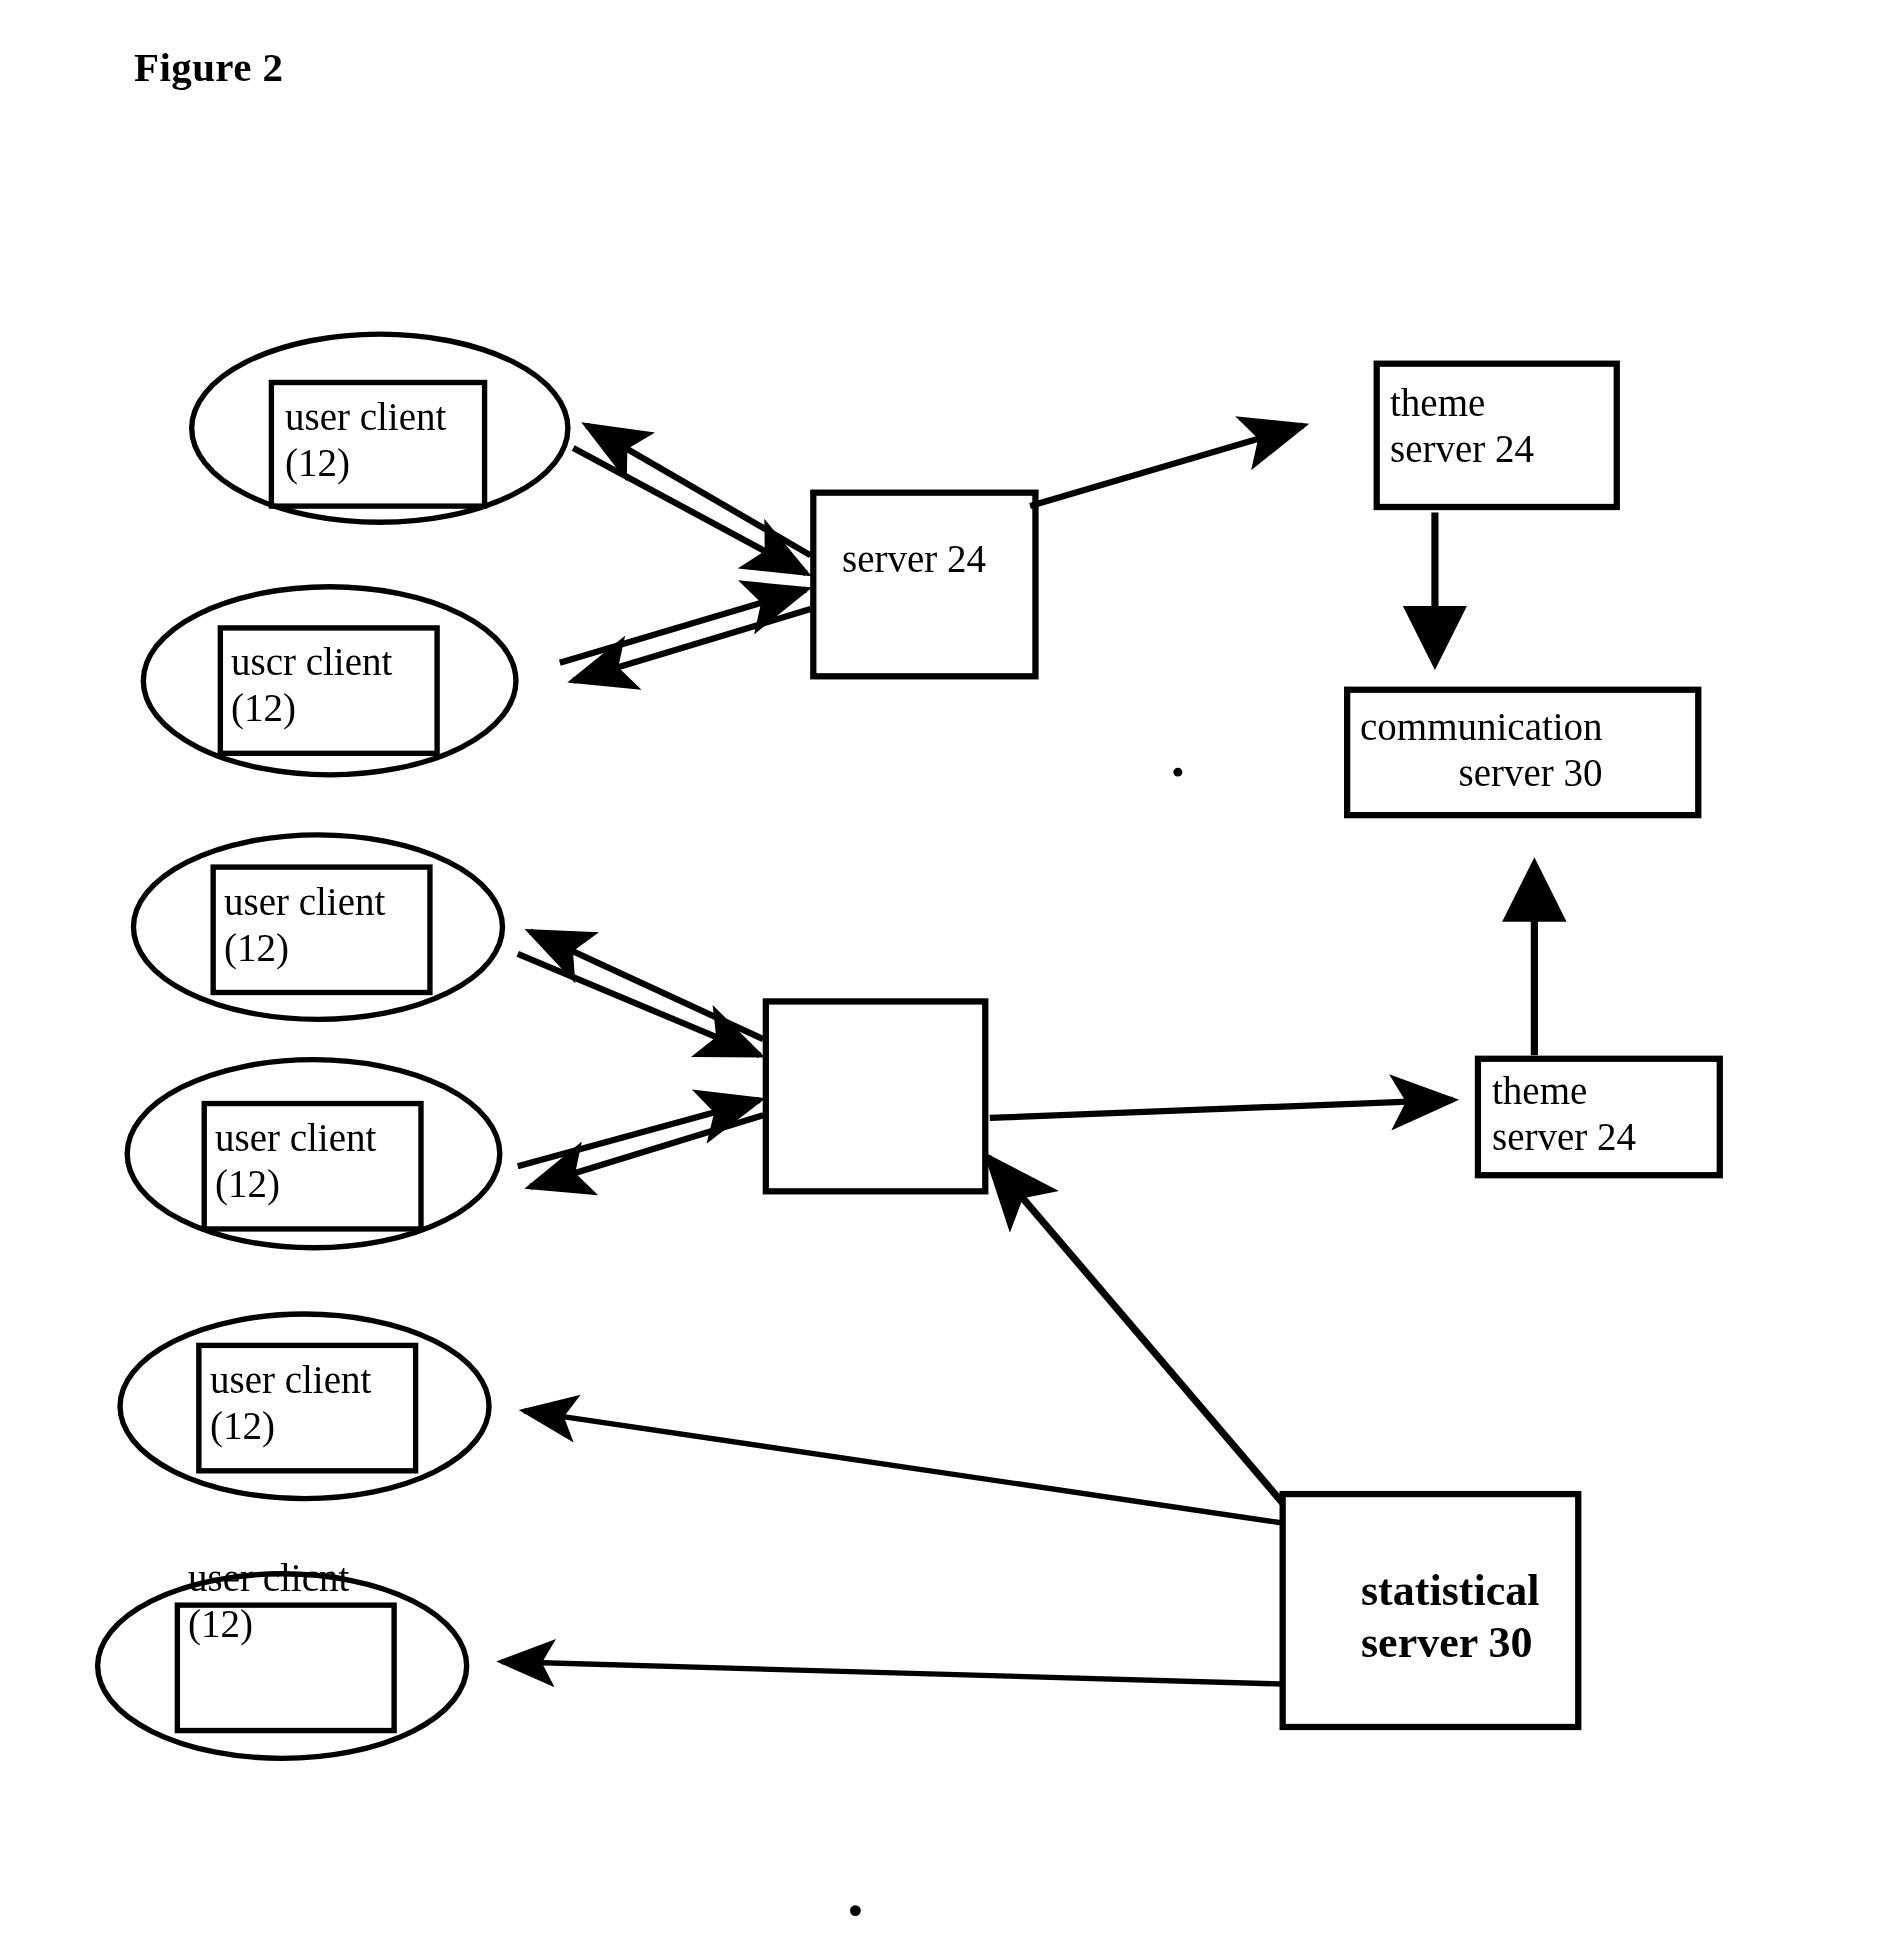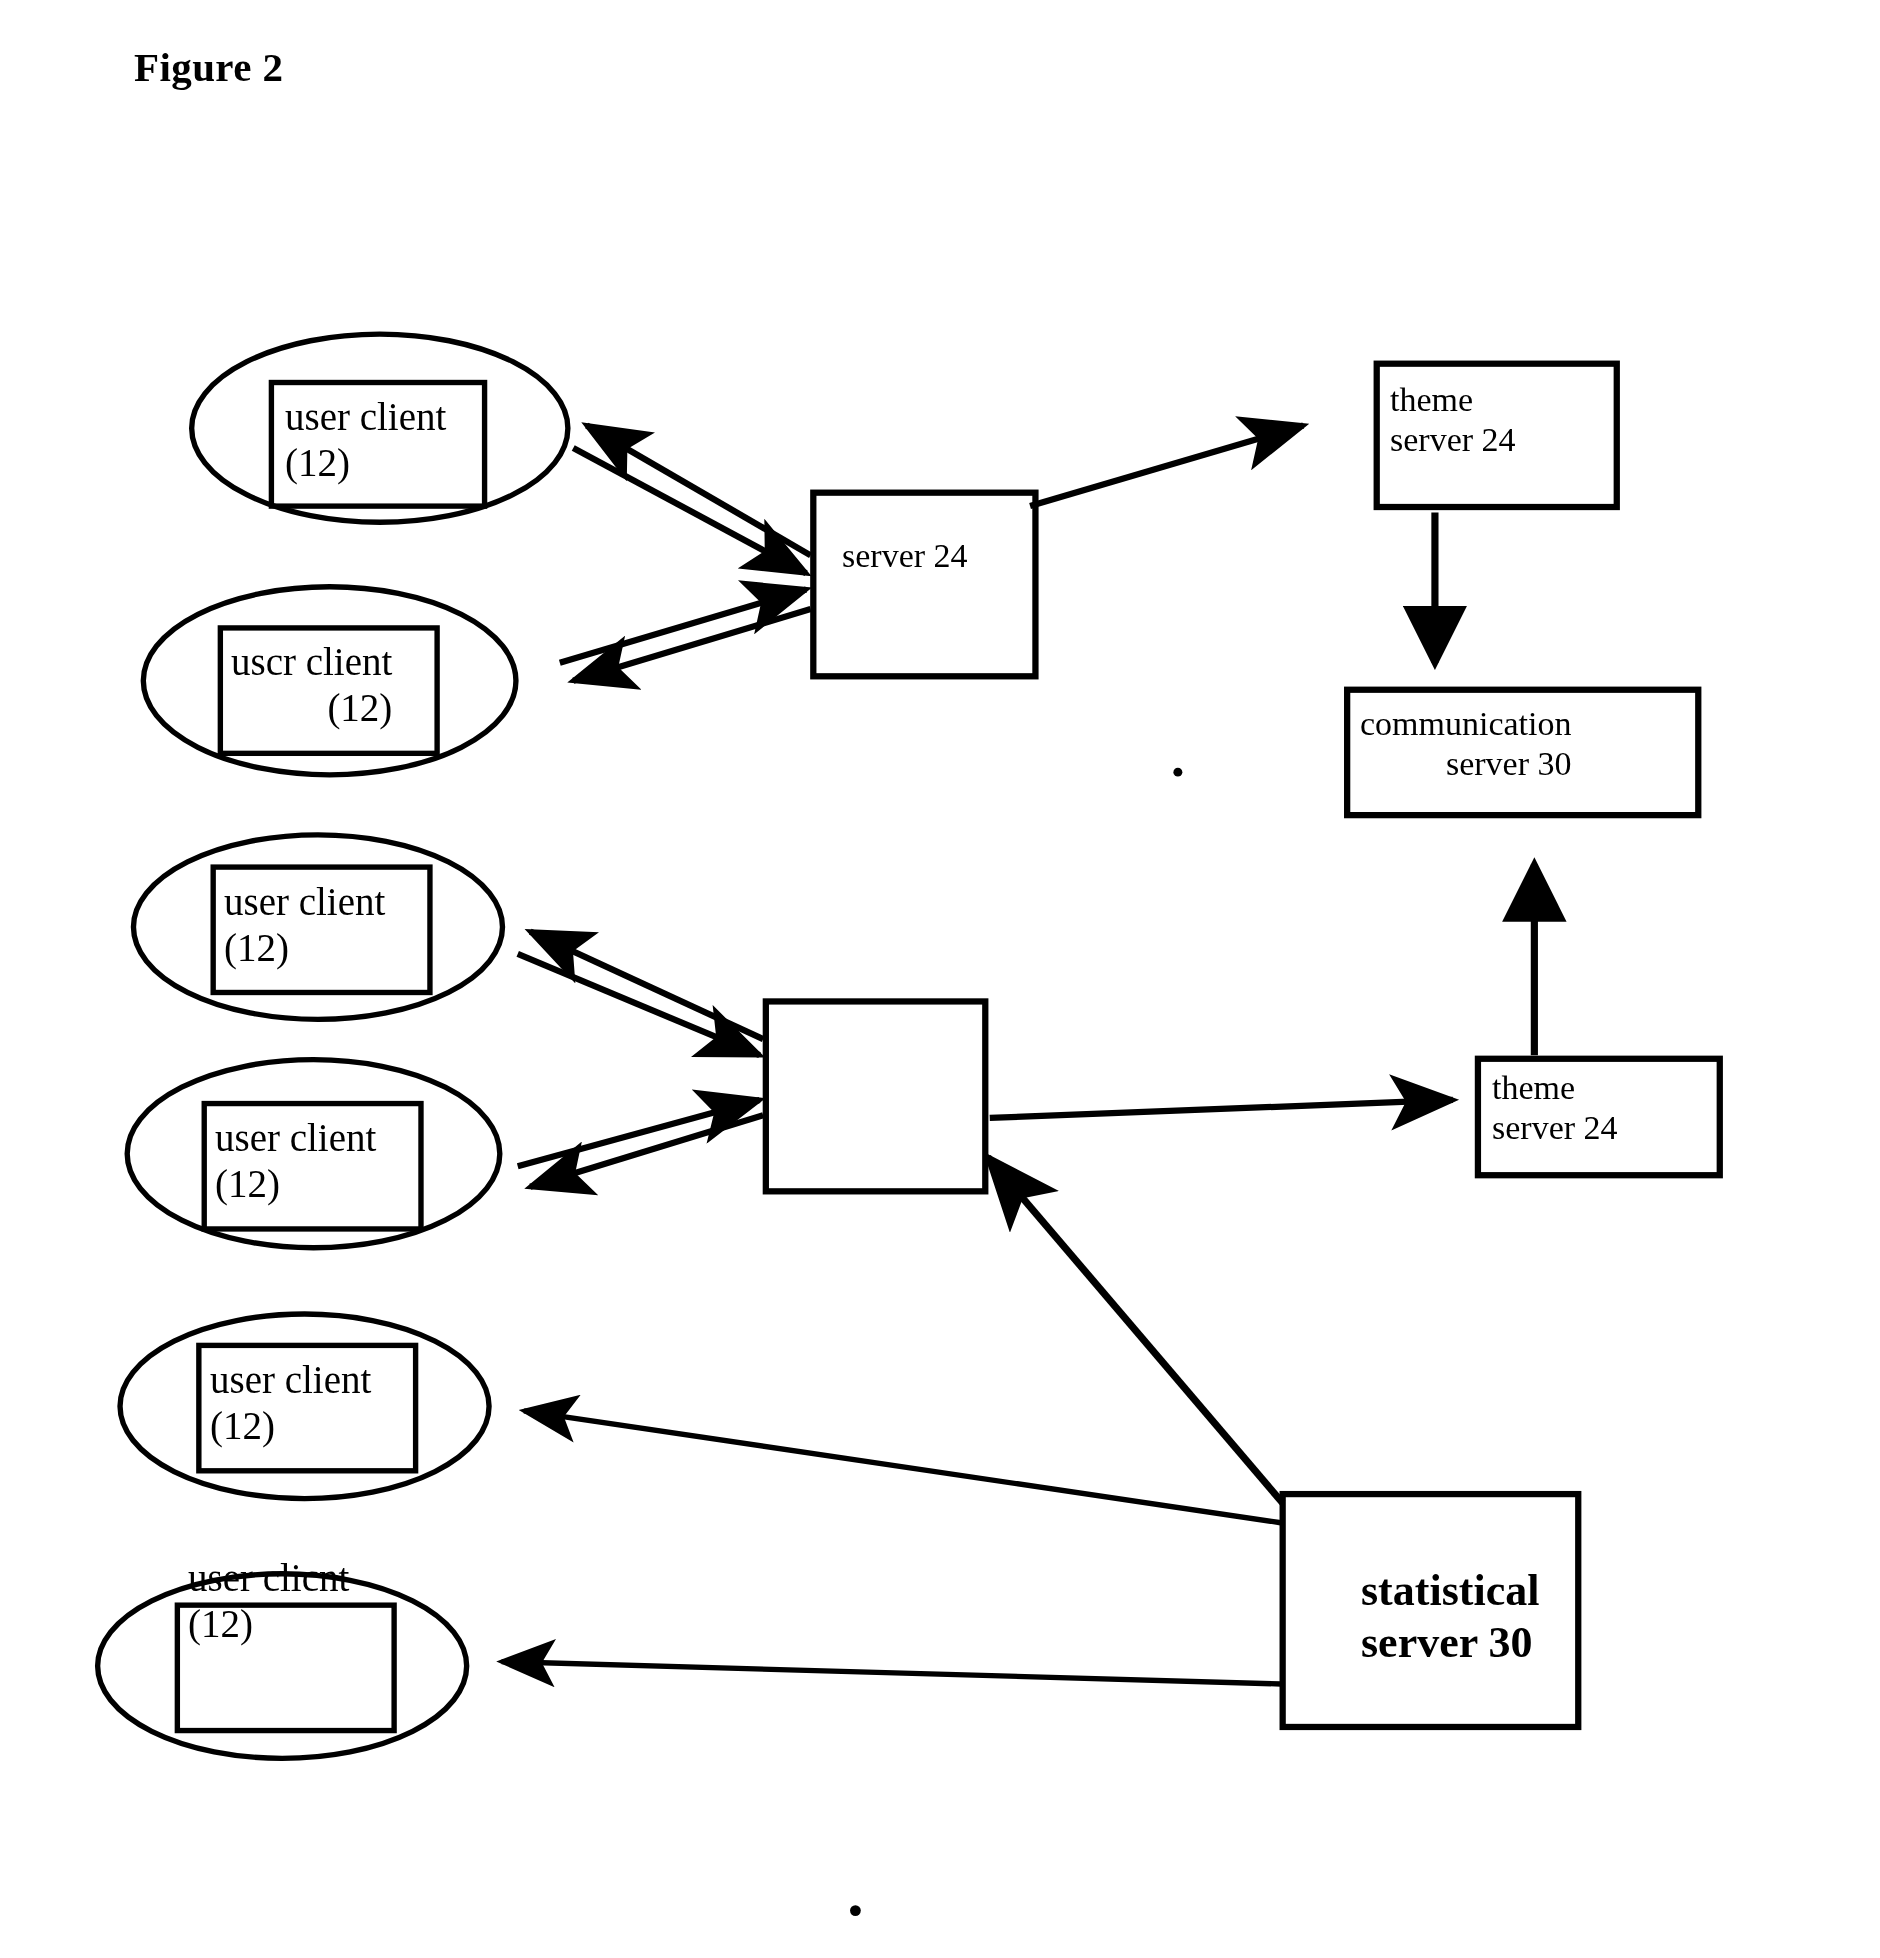--- a/index.html
+++ b/index.html
@@ -38,21 +38,21 @@
     position: absolute;
     color: #000000;
     white-space: pre-line;
     line-height: 1.18;
     pointer-events: none;
   }
   .client-label {
     font-size: 39px;
   }
   .box-label {
-    font-size: 34px;
+    font-size: 39px;
   }
   .box-label.big {
     font-size: 44px;
     font-weight: bold;
   }
 </style>
 </head>
 <body>
 
 <div id="figure-root">
@@ -115,21 +115,21 @@
     <line x1="1430" y1="1700" x2="585" y2="1575" stroke="#000" stroke-width="6" marker-end="url(#ah)"></line>
 
     <line x1="1430" y1="1880" x2="560" y2="1855" stroke="#000" stroke-width="6" marker-end="url(#ah)"></line>
 
     <circle cx="1315" cy="862" r="5" fill="#000"></circle>
     <circle cx="955" cy="2133" r="6" fill="#000"></circle>
   </svg>
 
   <div class="node-label client-label" style="left:285px; top:394px;"><span>user client</span><br><span>(12)</span></div>
 
-  <div class="node-label client-label" style="left:231px; top:639px;text-align:right;"><span>uscr client</span><br><span>(12)</span></div>
+  <div class="node-label client-label" style="left:231px; top:639px;"><span>uscr client</span><br><span>(12)</span></div>
 
   <div class="node-label client-label" style="left:224px; top:879px;"><span>user client</span><br><span>(12)</span></div>
 
   <div class="node-label client-label" style="left:215px; top:1115px;"><span>user client</span><br><span>(12)</span></div>
 
   <div class="node-label client-label" style="left:210px; top:1357px;"><span>user client</span><br><span>(12)</span></div>
 
   <div class="node-label client-label" style="left:188px; top:1555px;"><span>user clicnt</span><br><span>(12)</span></div>
 
   <div class="node-label box-label" style="left:842px; top:536px;"><span>server 24</span></div>

